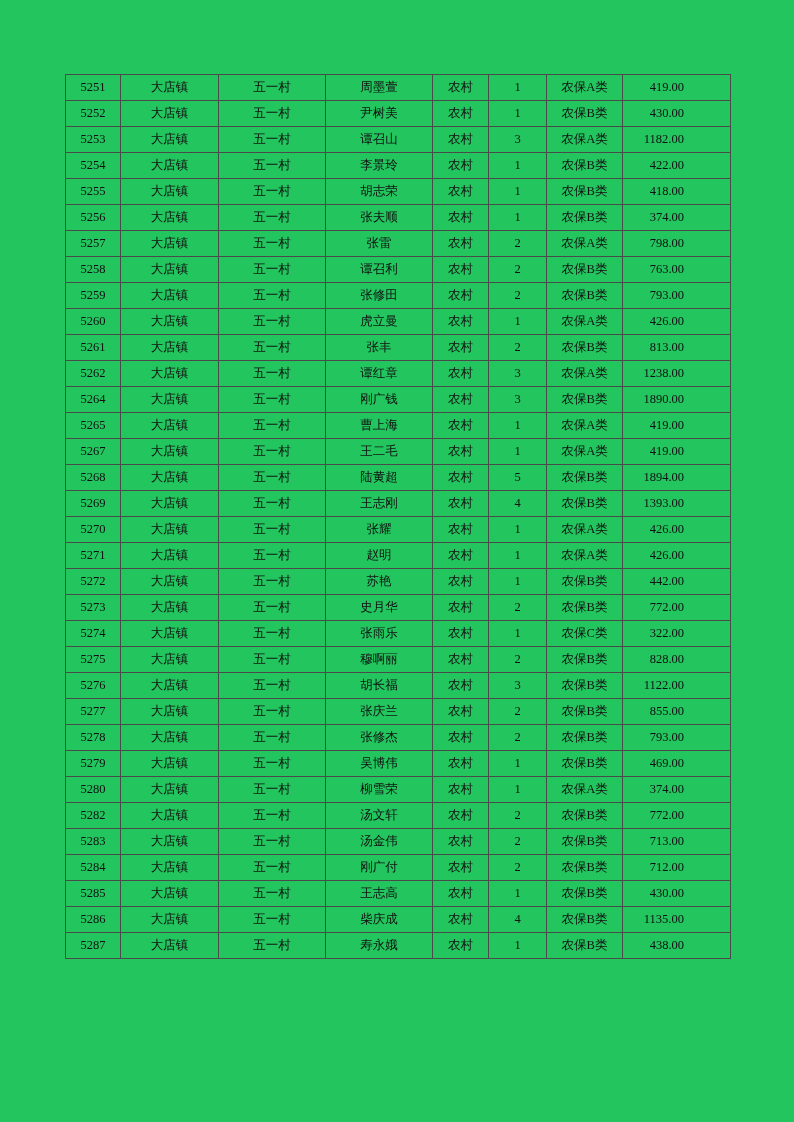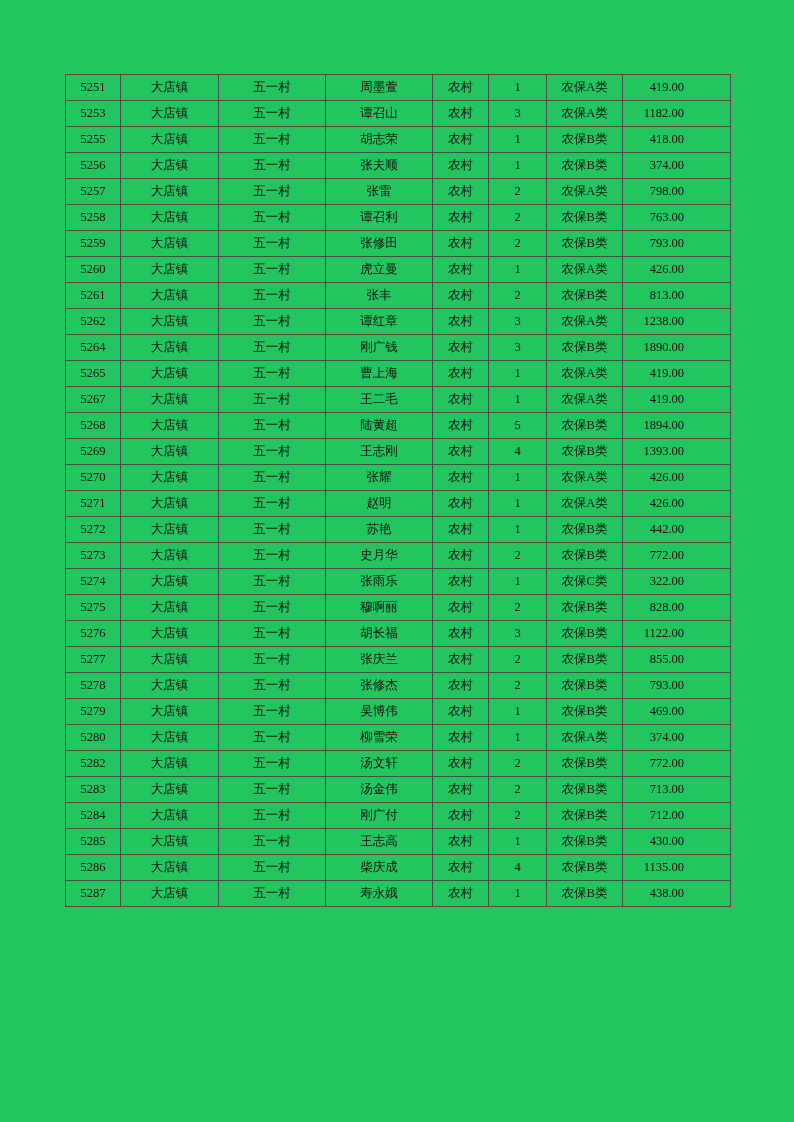--- a/index.html
+++ b/index.html
@@ -70,28 +70,48 @@
           <td>5251</td>
           <td>大店镇</td>
           <td>五一村</td>
           <td>周墨萱</td>
           <td>农村</td>
           <td>1</td>
           <td>农保A类</td>
           <td class="amount">419.00</td>
         </tr>
         <tr>
+          <td>5252</td>
+          <td>大店镇</td>
+          <td>五一村</td>
+          <td>尹树美</td>
+          <td>农村</td>
+          <td>1</td>
+          <td>农保B类</td>
+          <td class="amount">430.00</td>
+        </tr>
+        <tr>
           <td>5253</td>
           <td>大店镇</td>
           <td>五一村</td>
           <td>谭召山</td>
           <td>农村</td>
           <td>3</td>
           <td>农保A类</td>
           <td class="amount">1182.00</td>
+        </tr>
+        <tr>
+          <td>5254</td>
+          <td>大店镇</td>
+          <td>五一村</td>
+          <td>李景玲</td>
+          <td>农村</td>
+          <td>1</td>
+          <td>农保B类</td>
+          <td class="amount">422.00</td>
         </tr>
         <tr>
           <td>5255</td>
           <td>大店镇</td>
           <td>五一村</td>
           <td>胡志荣</td>
           <td>农村</td>
           <td>1</td>
           <td>农保B类</td>
           <td class="amount">418.00</td>

